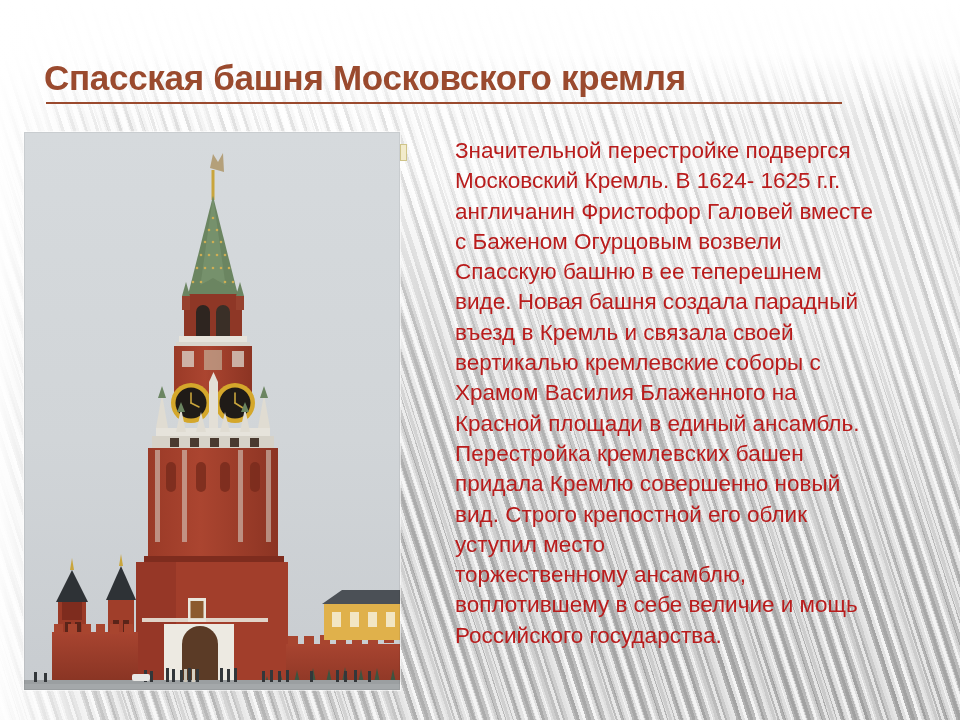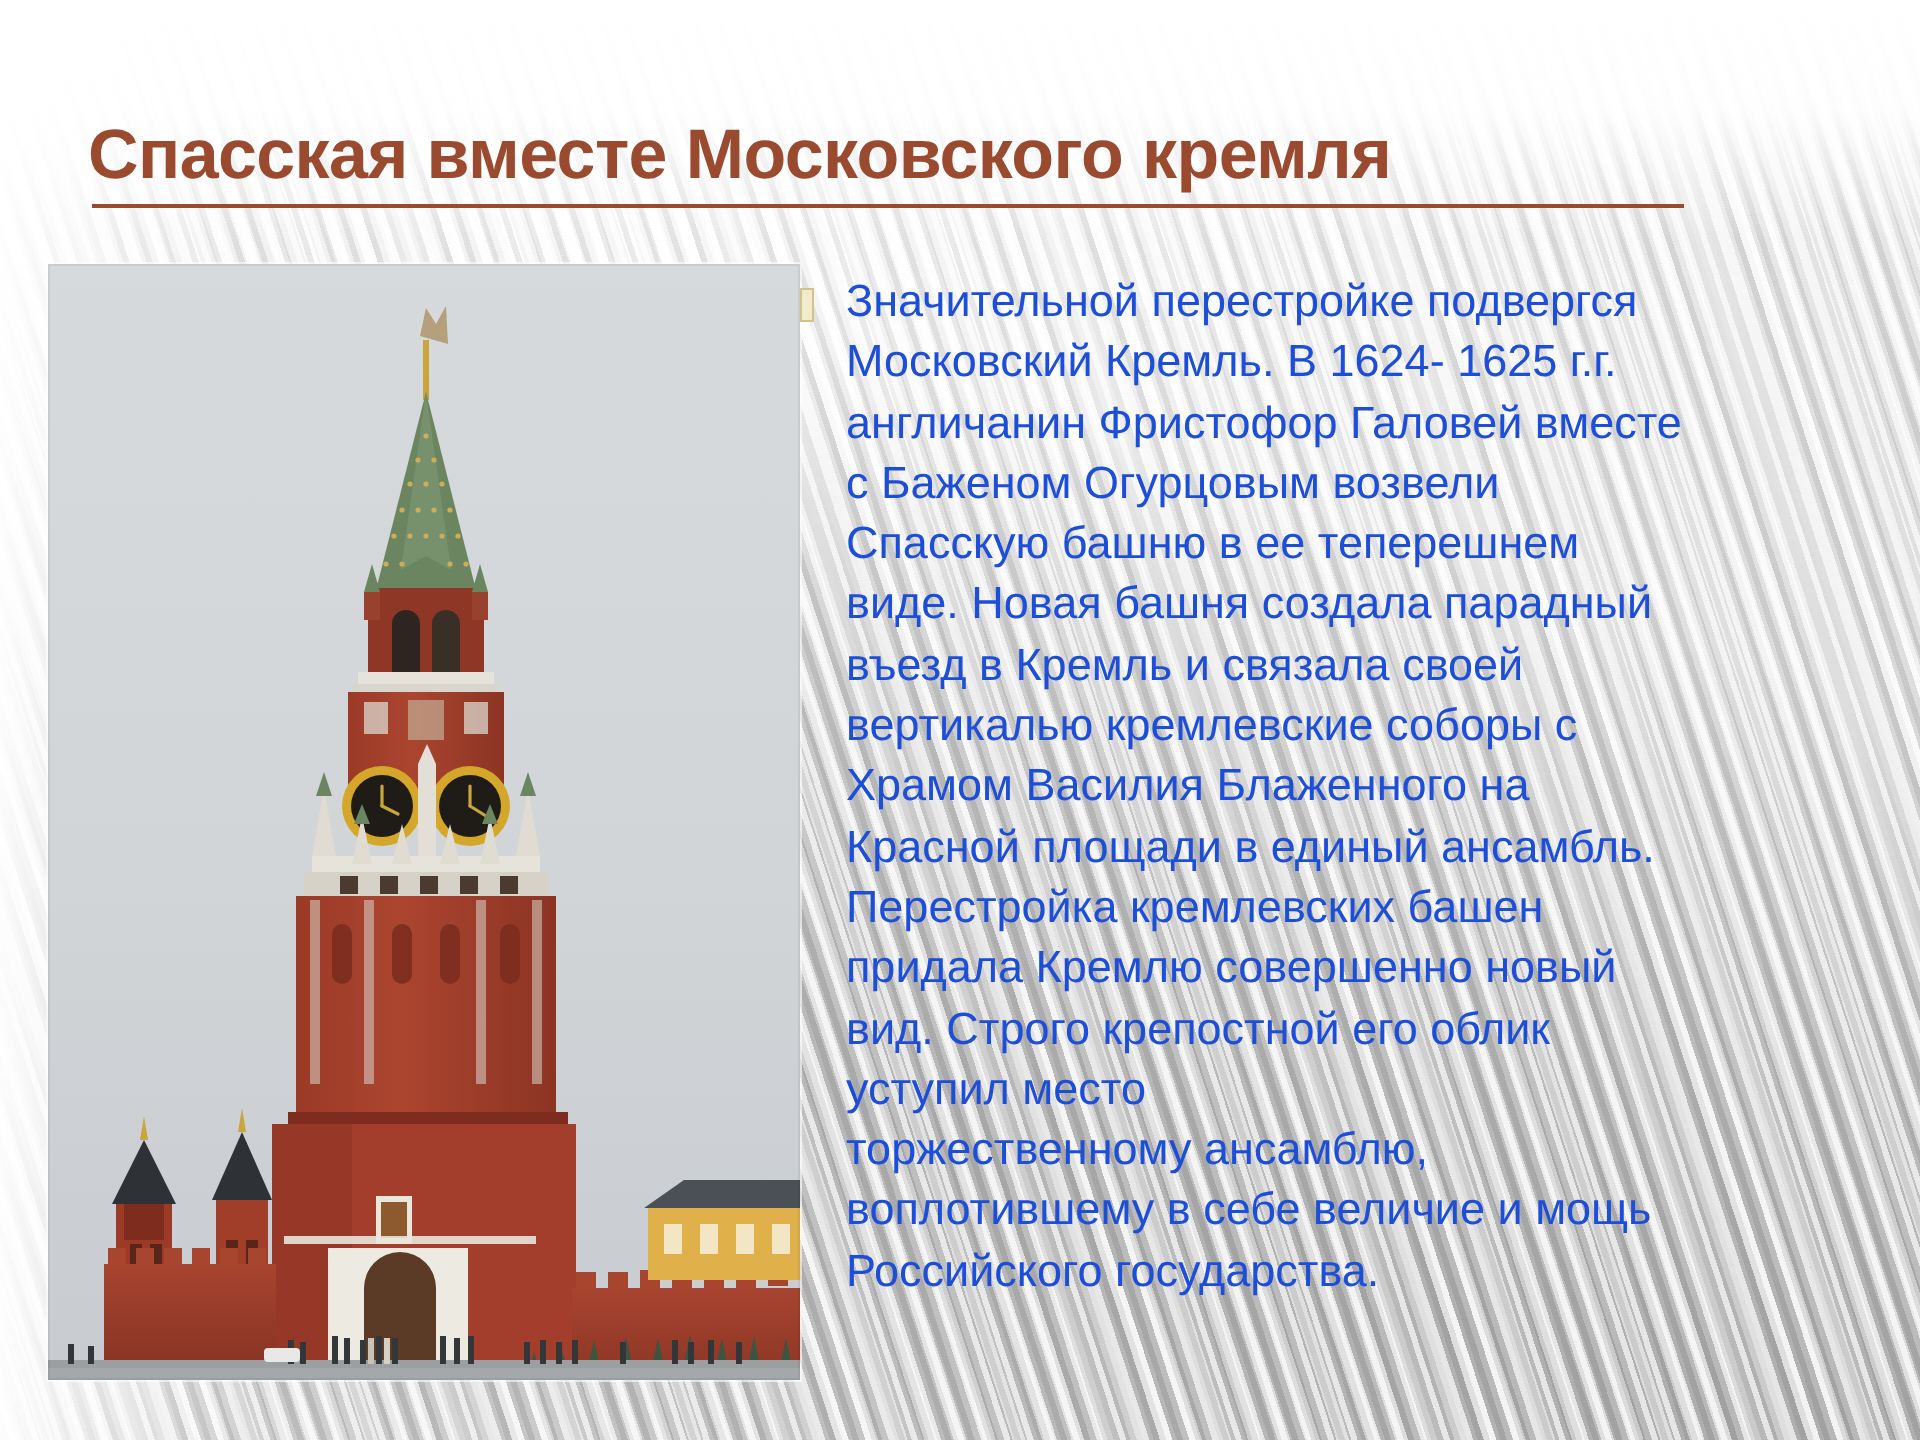--- a/index.html
+++ b/index.html
@@ -144,39 +144,40 @@
     margin-top: 8px;
     margin-right: 16px;
     background: #F2EBCB;
     border: 1px solid #CFC489;
     box-sizing: border-box;
   }
   .body-text {
     flex: 1 1 auto;
     font-size: 22.5px;
     line-height: 30.3px;
-    color: #1d4ed8;
+    color: #b91c1c;
     text-align: left;
     white-space: pre-line;
+    margin-left: 32px;
   }
 </style>
 </head>
 <body>
 
 <div id="slide">
 
   <div class="bg-base"></div>
   <div class="bg-wedge"></div>
   <div class="bg-wedge2"></div>
   <div class="bg-stripes-soft"></div>
   <div class="bg-stripes"></div>
   <div class="bg-topfade"></div>
   <div class="bg-leftfade"></div>
 
-  <div class="title">Спасская вместе Московского кремля</div>
+  <div class="title">Спасская башня Московского кремля</div>
   <div class="title-rule"></div>
 
   <div class="photo-frame">
     <svg width="376" height="558" viewBox="0 0 376 558" xmlns="http://www.w3.org/2000/svg">
       <defs>
         <linearGradient id="skyGrad" x1="0" y1="0" x2="0" y2="1">
           <stop offset="0%" stop-color="#d6dadd"></stop>
           <stop offset="55%" stop-color="#d1d5d8"></stop>
           <stop offset="100%" stop-color="#c8ccd0"></stop>
         </linearGradient>

